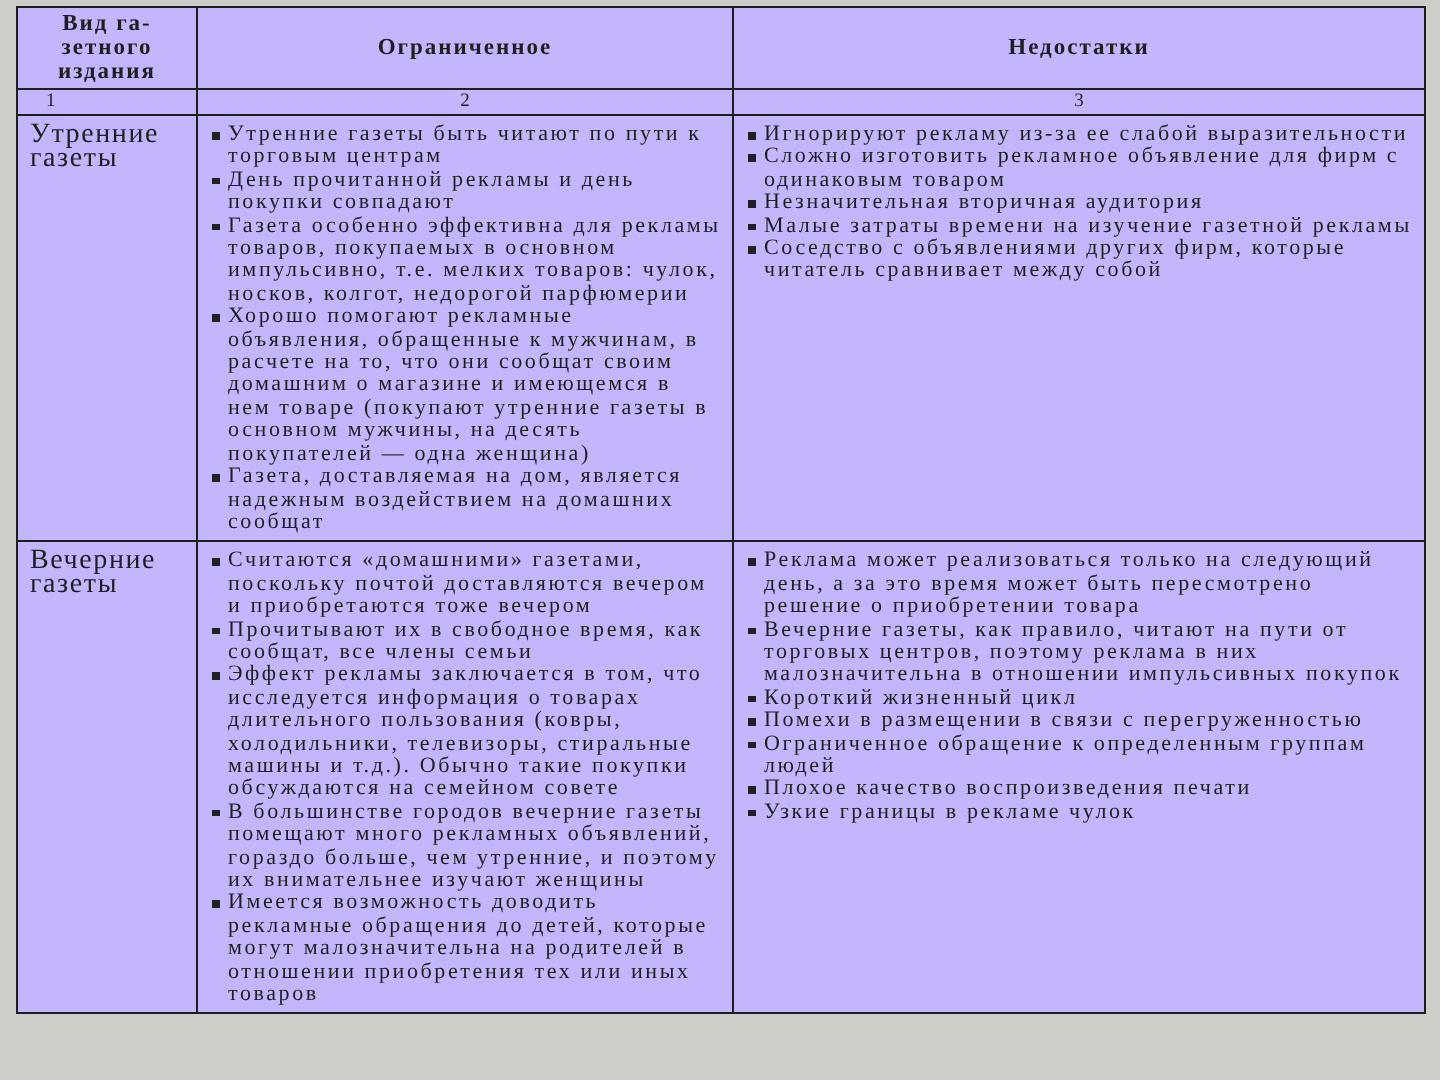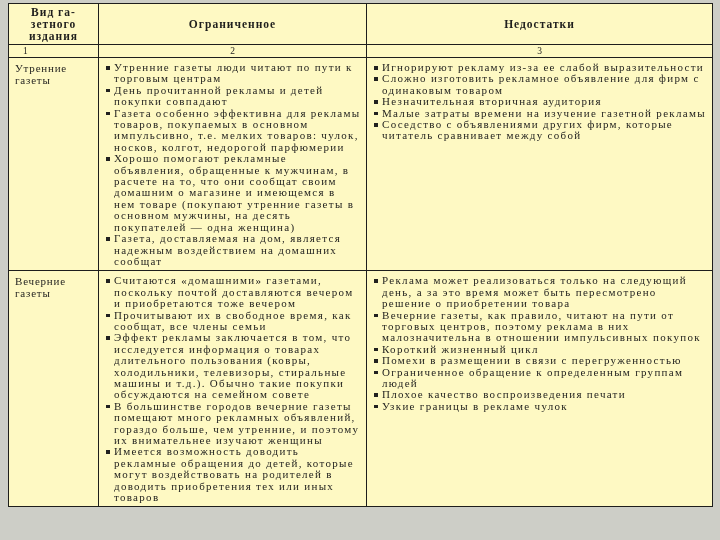--- a/index.html
+++ b/index.html
@@ -18,21 +18,21 @@
     inset: 0;
     background: #cdcec7;
     padding: 3px 6px 4px 8px;
     box-sizing: border-box;
   }
   table.tbl {
     border-collapse: collapse;
     table-layout: fixed;
     width: 704px;
     height: 386px;
-    background: #fef9c3;
+    background: #c4b5fd;
   }
   col.c1 { width: 90px; }
   col.c2 { width: 268px; }
   col.c3 { width: 346px; }
   .tbl th, .tbl td {
     border: 1.5px solid #1e1e1c;
     color: #1f1f1d;
     vertical-align: top;
     box-sizing: border-box;
   }
@@ -55,21 +55,21 @@
     line-height: 10px;
   }
   tr.numrow td.first { text-align: left; padding-left: 14px; }
   tbody td.bodycell {
     font-size: 11px;
     line-height: 11.4px;
     letter-spacing: 1.3px;
     padding: 4px 5px 3px 6px;
   }
   td.typecell {
-    font-size: 11px;
+    font-size: 14px;
     line-height: 12px;
     letter-spacing: 0.8px;
     padding: 4px 4px 3px 6px;
   }
   td.discell { padding-right: 122px; margin-top: 28px; }
   ul.items {
     margin: 0;
     padding: 0;
     list-style: none;
   }
@@ -108,22 +108,22 @@
         <td class="first">1</td>
         <td>2</td>
         <td>3</td>
       </tr>
     </thead>
     <tbody>
       <tr>
         <td class="typecell">Утренние газеты</td>
         <td class="bodycell">
           <ul class="items">
-              <li>Утренние газеты люди читают по пути к торговым центрам</li>
-              <li>День прочитанной рекламы и детей покупки совпадают</li>
+              <li>Утренние газеты быть читают по пути к торговым центрам</li>
+              <li>День прочитанной рекламы и день покупки совпадают</li>
               <li>Газета особенно эффективна для рекламы товаров, покупаемых в основном импульсивно, т.е. мелких товаров: чулок, носков, колгот, недорогой парфюмерии</li>
               <li>Хорошо помогают рекламные объявления, обращенные к мужчинам, в расчете на то, что они сообщат своим домашним о магазине и имеющемся в нем товаре (покупают утренние газеты в основном мужчины, на десять покупателей — одна женщина)</li>
               <li>Газета, доставляемая на дом, является надежным воздействием на домашних сообщат</li>
             </ul>
         </td>
         <td class="bodycell discell">
           <ul class="items">
               <li>Игнорируют рекламу из-за ее слабой выразительности</li>
               <li>Сложно изготовить рекламное объявление для фирм с одинаковым товаром</li>
               <li>Незначительная вторичная аудитория</li>
@@ -133,21 +133,21 @@
         </td>
       </tr>
       <tr>
         <td class="typecell">Вечерние газеты</td>
         <td class="bodycell">
           <ul class="items">
               <li>Считаются «домашними» газетами, поскольку почтой доставляются вечером и приобретаются тоже вечером</li>
               <li>Прочитывают их в свободное время, как сообщат, все члены семьи</li>
               <li>Эффект рекламы заключается в том, что исследуется информация о товарах длительного пользования (ковры, холодильники, телевизоры, стиральные машины и т.д.). Обычно такие покупки обсуждаются на семейном совете</li>
               <li>В большинстве городов вечерние газеты помещают много рекламных объявлений, гораздо больше, чем утренние, и поэтому их внимательнее изучают женщины</li>
-              <li>Имеется возможность доводить рекламные обращения до детей, которые могут воздействовать на родителей в доводить приобретения тех или иных товаров</li>
+              <li>Имеется возможность доводить рекламные обращения до детей, которые могут малозначительна на родителей в отношении приобретения тех или иных товаров</li>
             </ul>
         </td>
         <td class="bodycell discell">
           <ul class="items">
               <li>Реклама может реализоваться только на следующий день, а за это время может быть пересмотрено решение о приобретении товара</li>
               <li>Вечерние газеты, как правило, читают на пути от торговых центров, поэтому реклама в них малозначительна в отношении импульсивных покупок</li>
               <li>Короткий жизненный цикл</li>
               <li>Помехи в размещении в связи с перегруженностью</li>
               <li>Ограниченное обращение к определенным группам людей</li>
               <li>Плохое качество воспроизведения печати</li>

